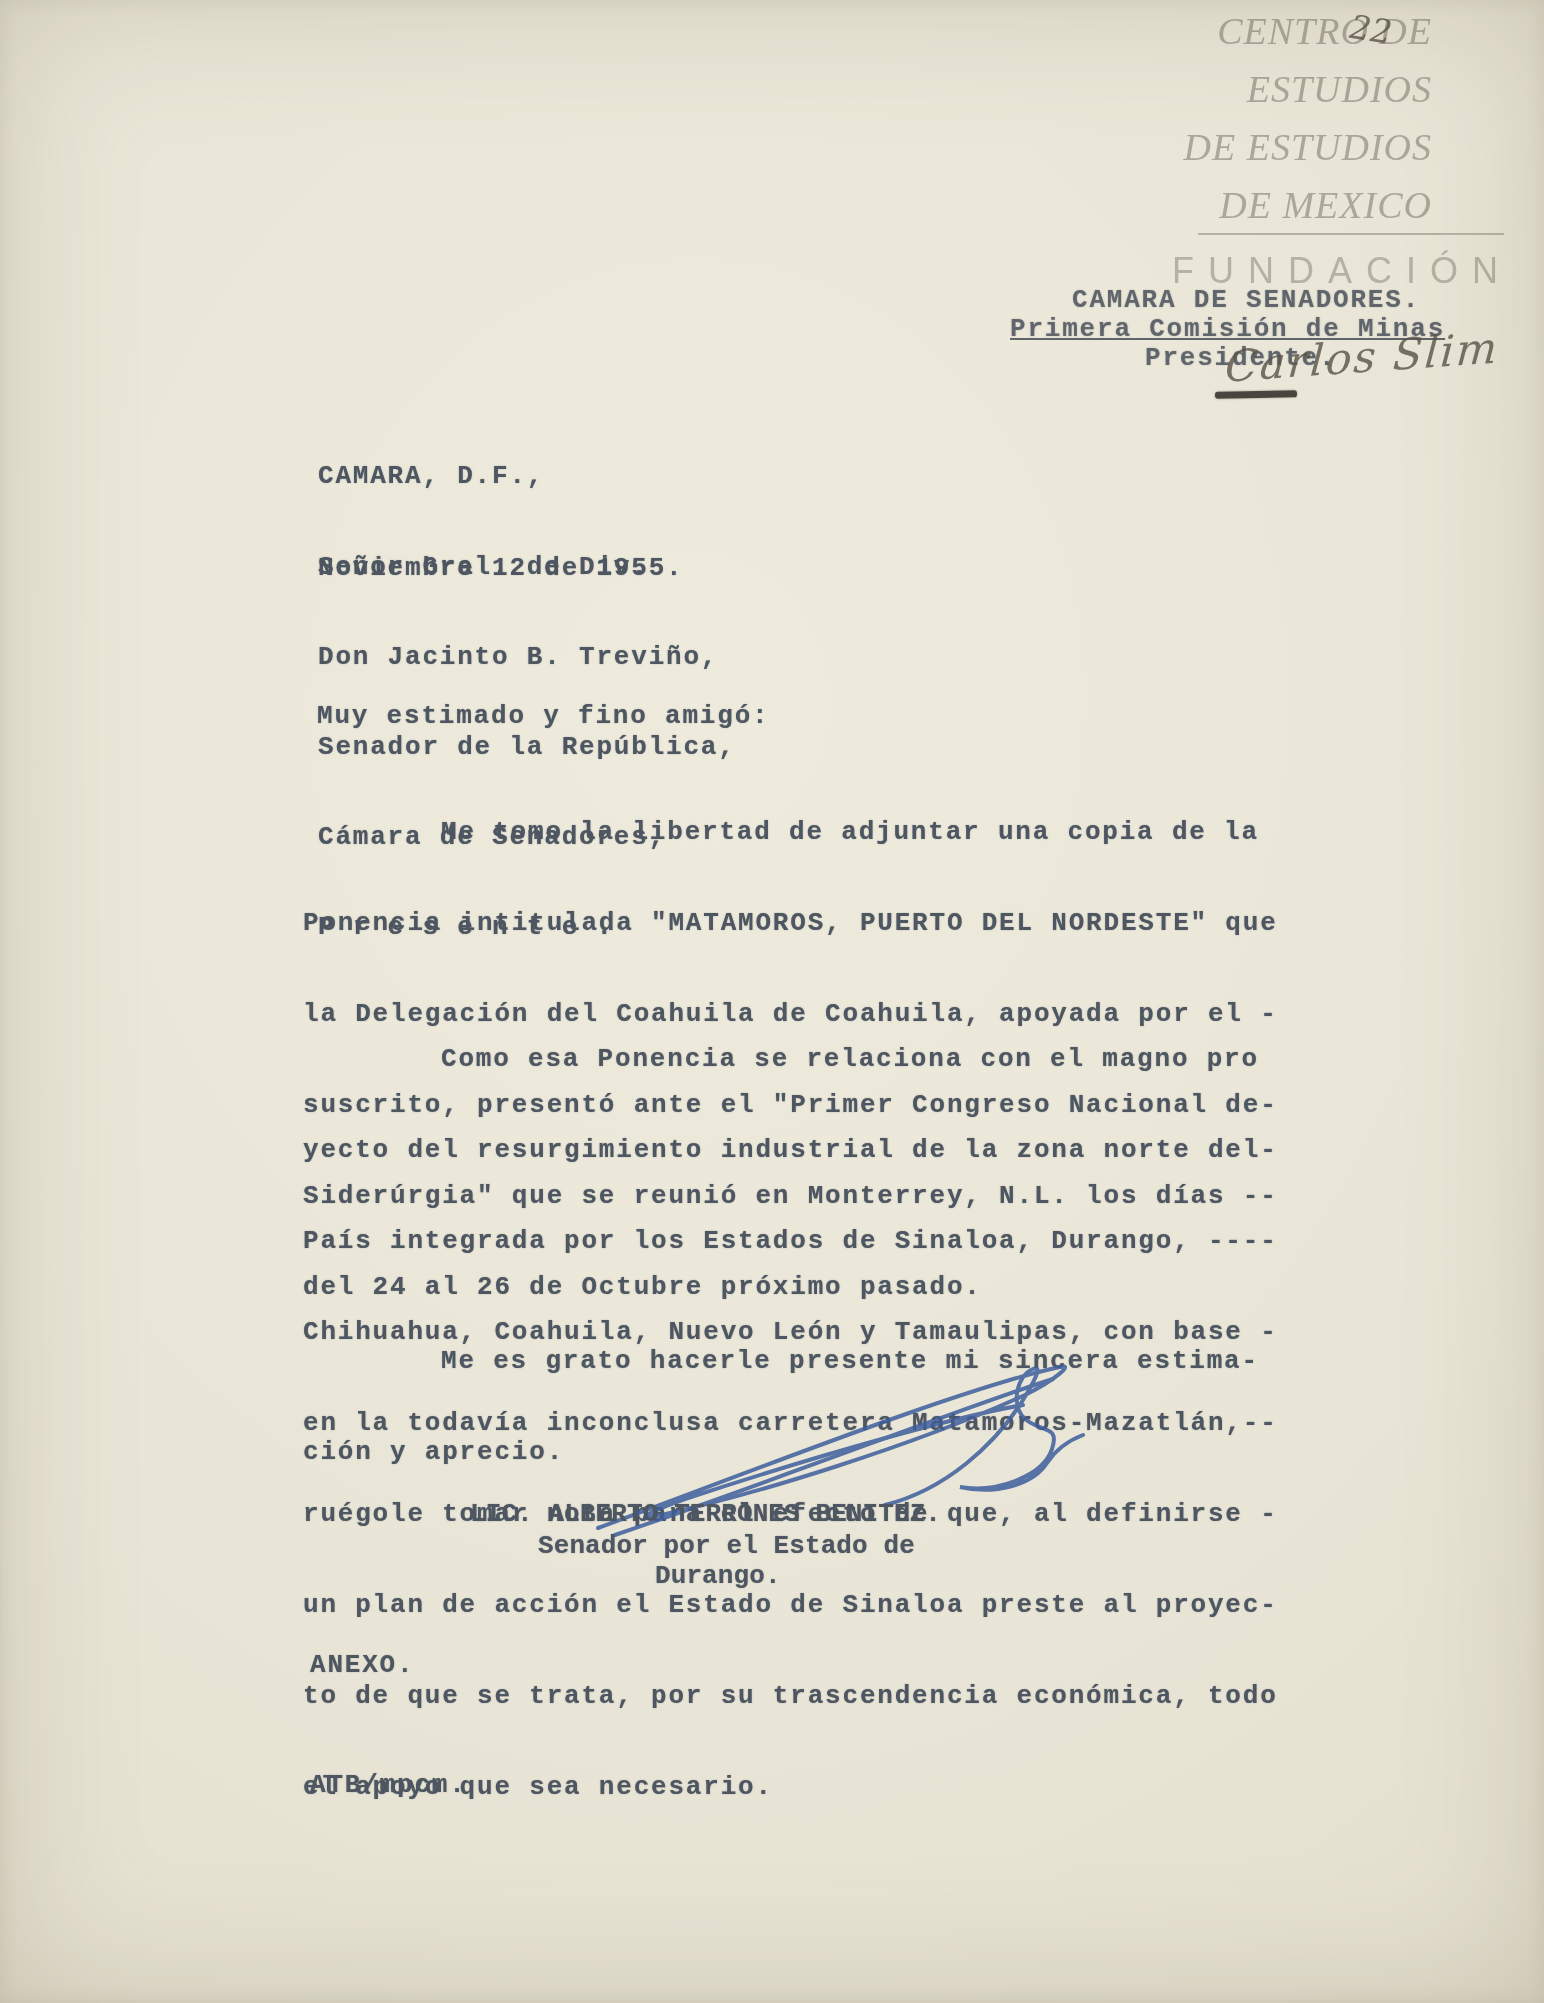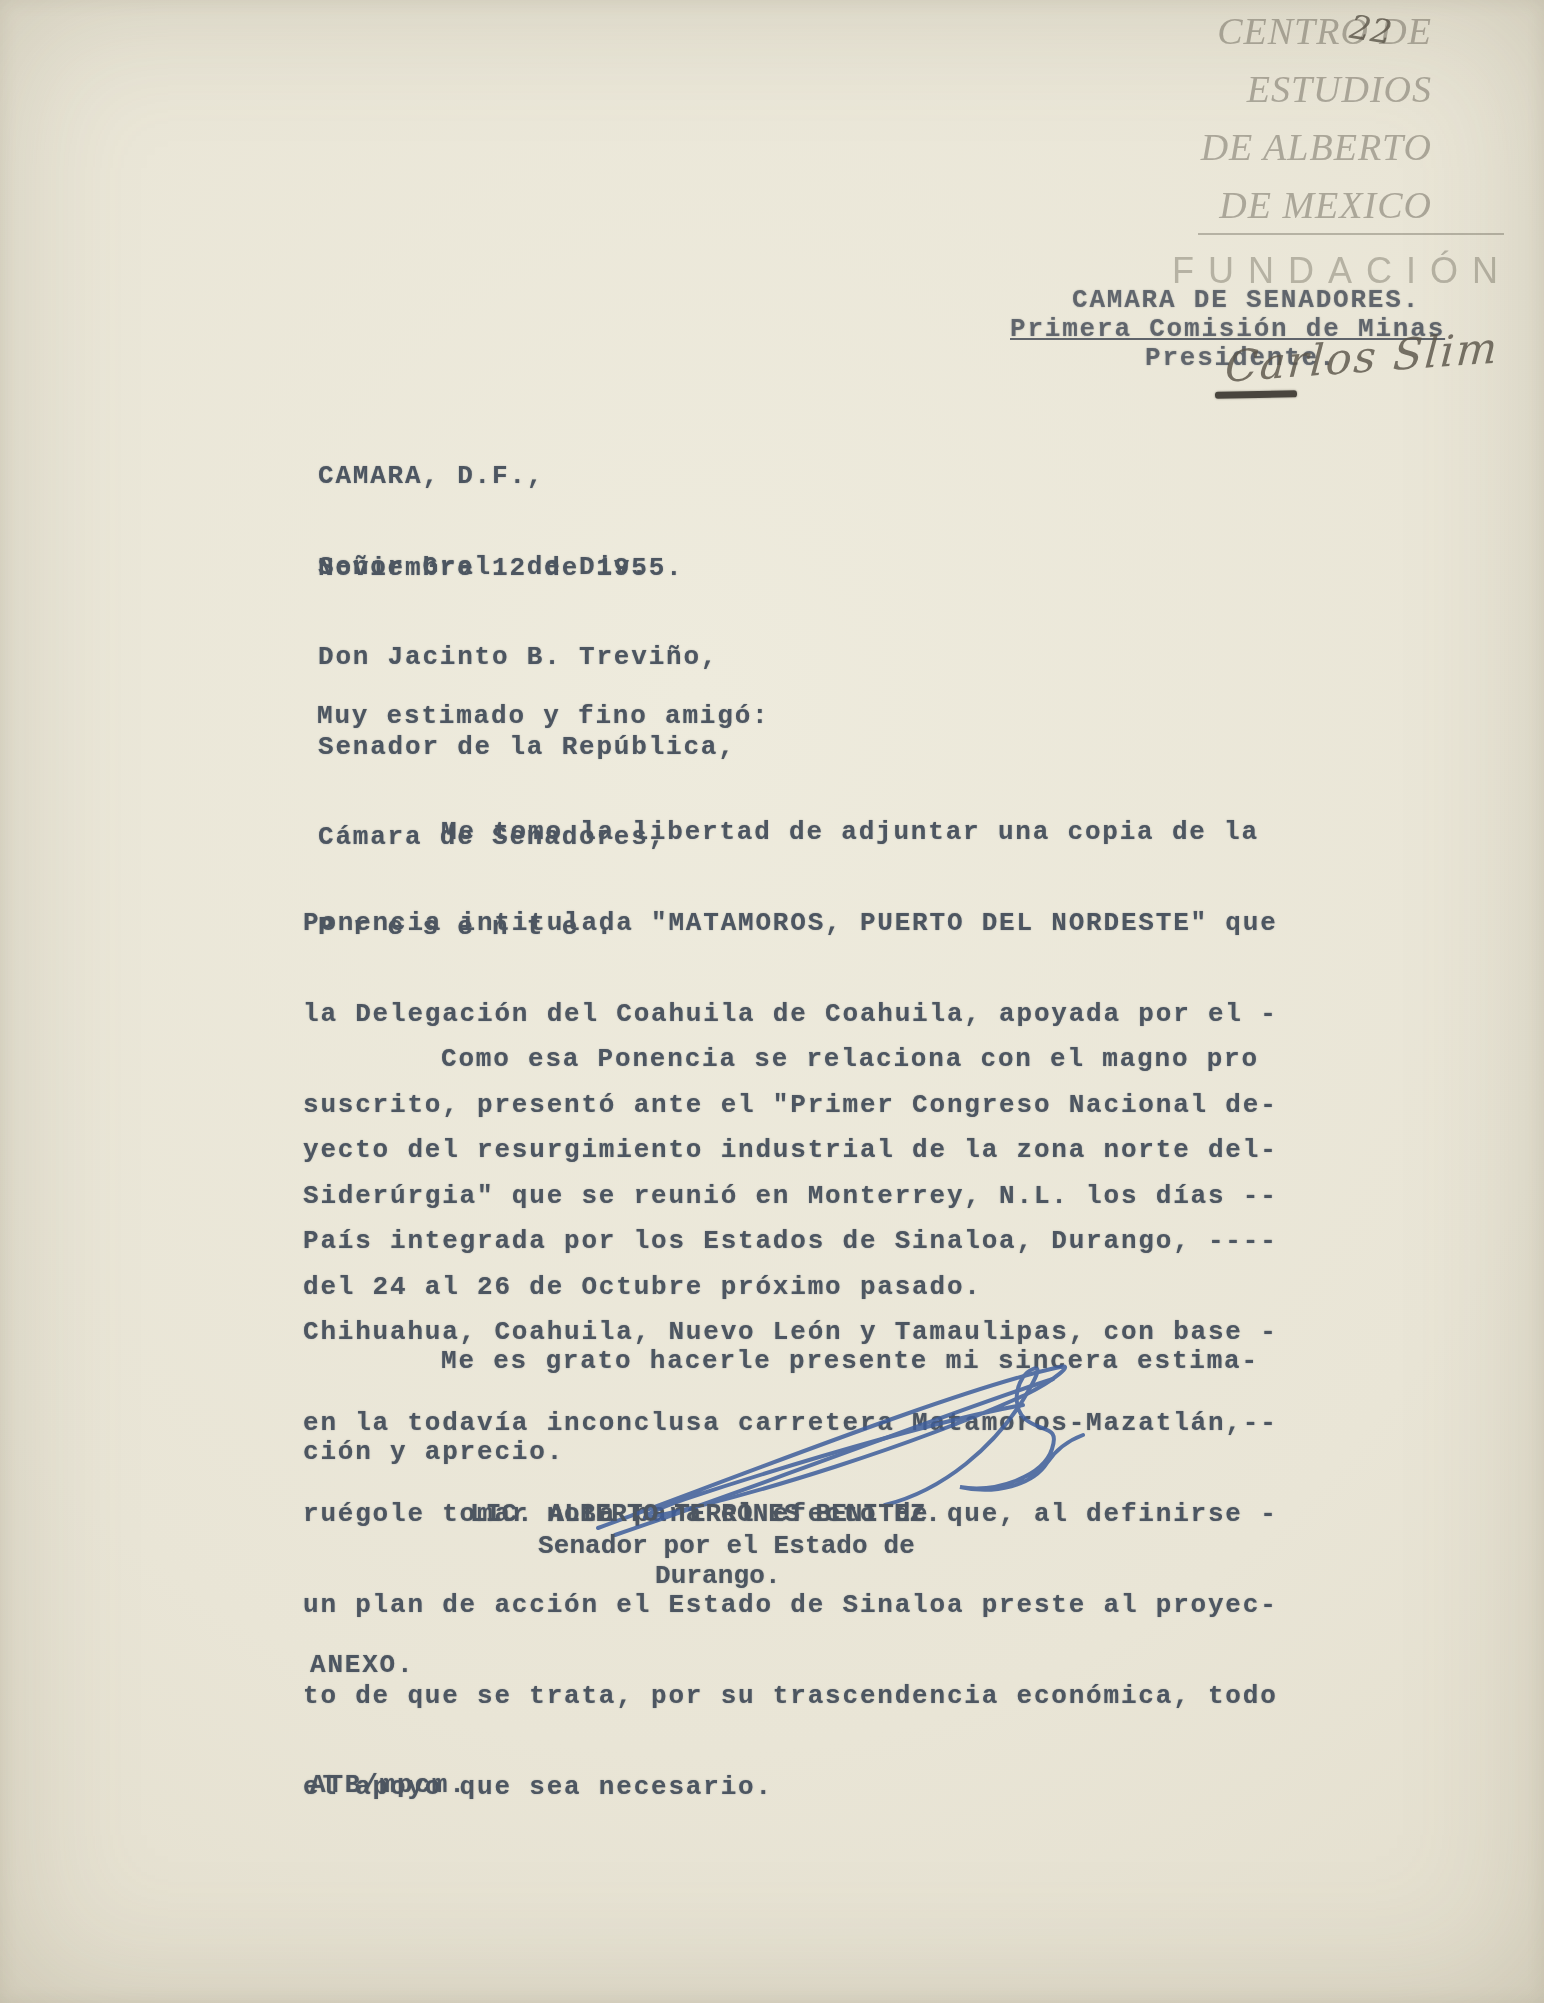--- a/index.html
+++ b/index.html
@@ -61,21 +61,21 @@
   }
 </style>
 </head>
 <body>
 
 <div class="paper">
 
   <div class="abs" style="top:2px;right:112px;font-style:italic;">
     <div class="wm">CENTRO DE</div>
     <div class="wm">ESTUDIOS</div>
-    <div class="wm">DE ALBERTO</div>
+    <div class="wm">DE ESTUDIOS</div>
     <div class="wm">DE MEXICO</div>
   </div>
   <div class="abs wm-rule" style="left:1198px;top:233px;width:306px;"></div>
   <div class="abs wm-fund" style="top:250px;right:32px;">FUNDACIÓN</div>
 
   <div class="abs hand" style="left:1350px;top:10px;font-size:33px;transform:rotate(9deg);">22</div>
 
   <div class="abs tw lh" style="left:1072px;top:285px;">CAMARA DE SENADORES.</div>
   <div class="abs tw lh" style="left:1010px;top:314px;text-decoration:underline;">Primera Comisión de Minas</div>
   <div class="abs tw lh" style="left:1145px;top:343px;">Presidente.</div>

